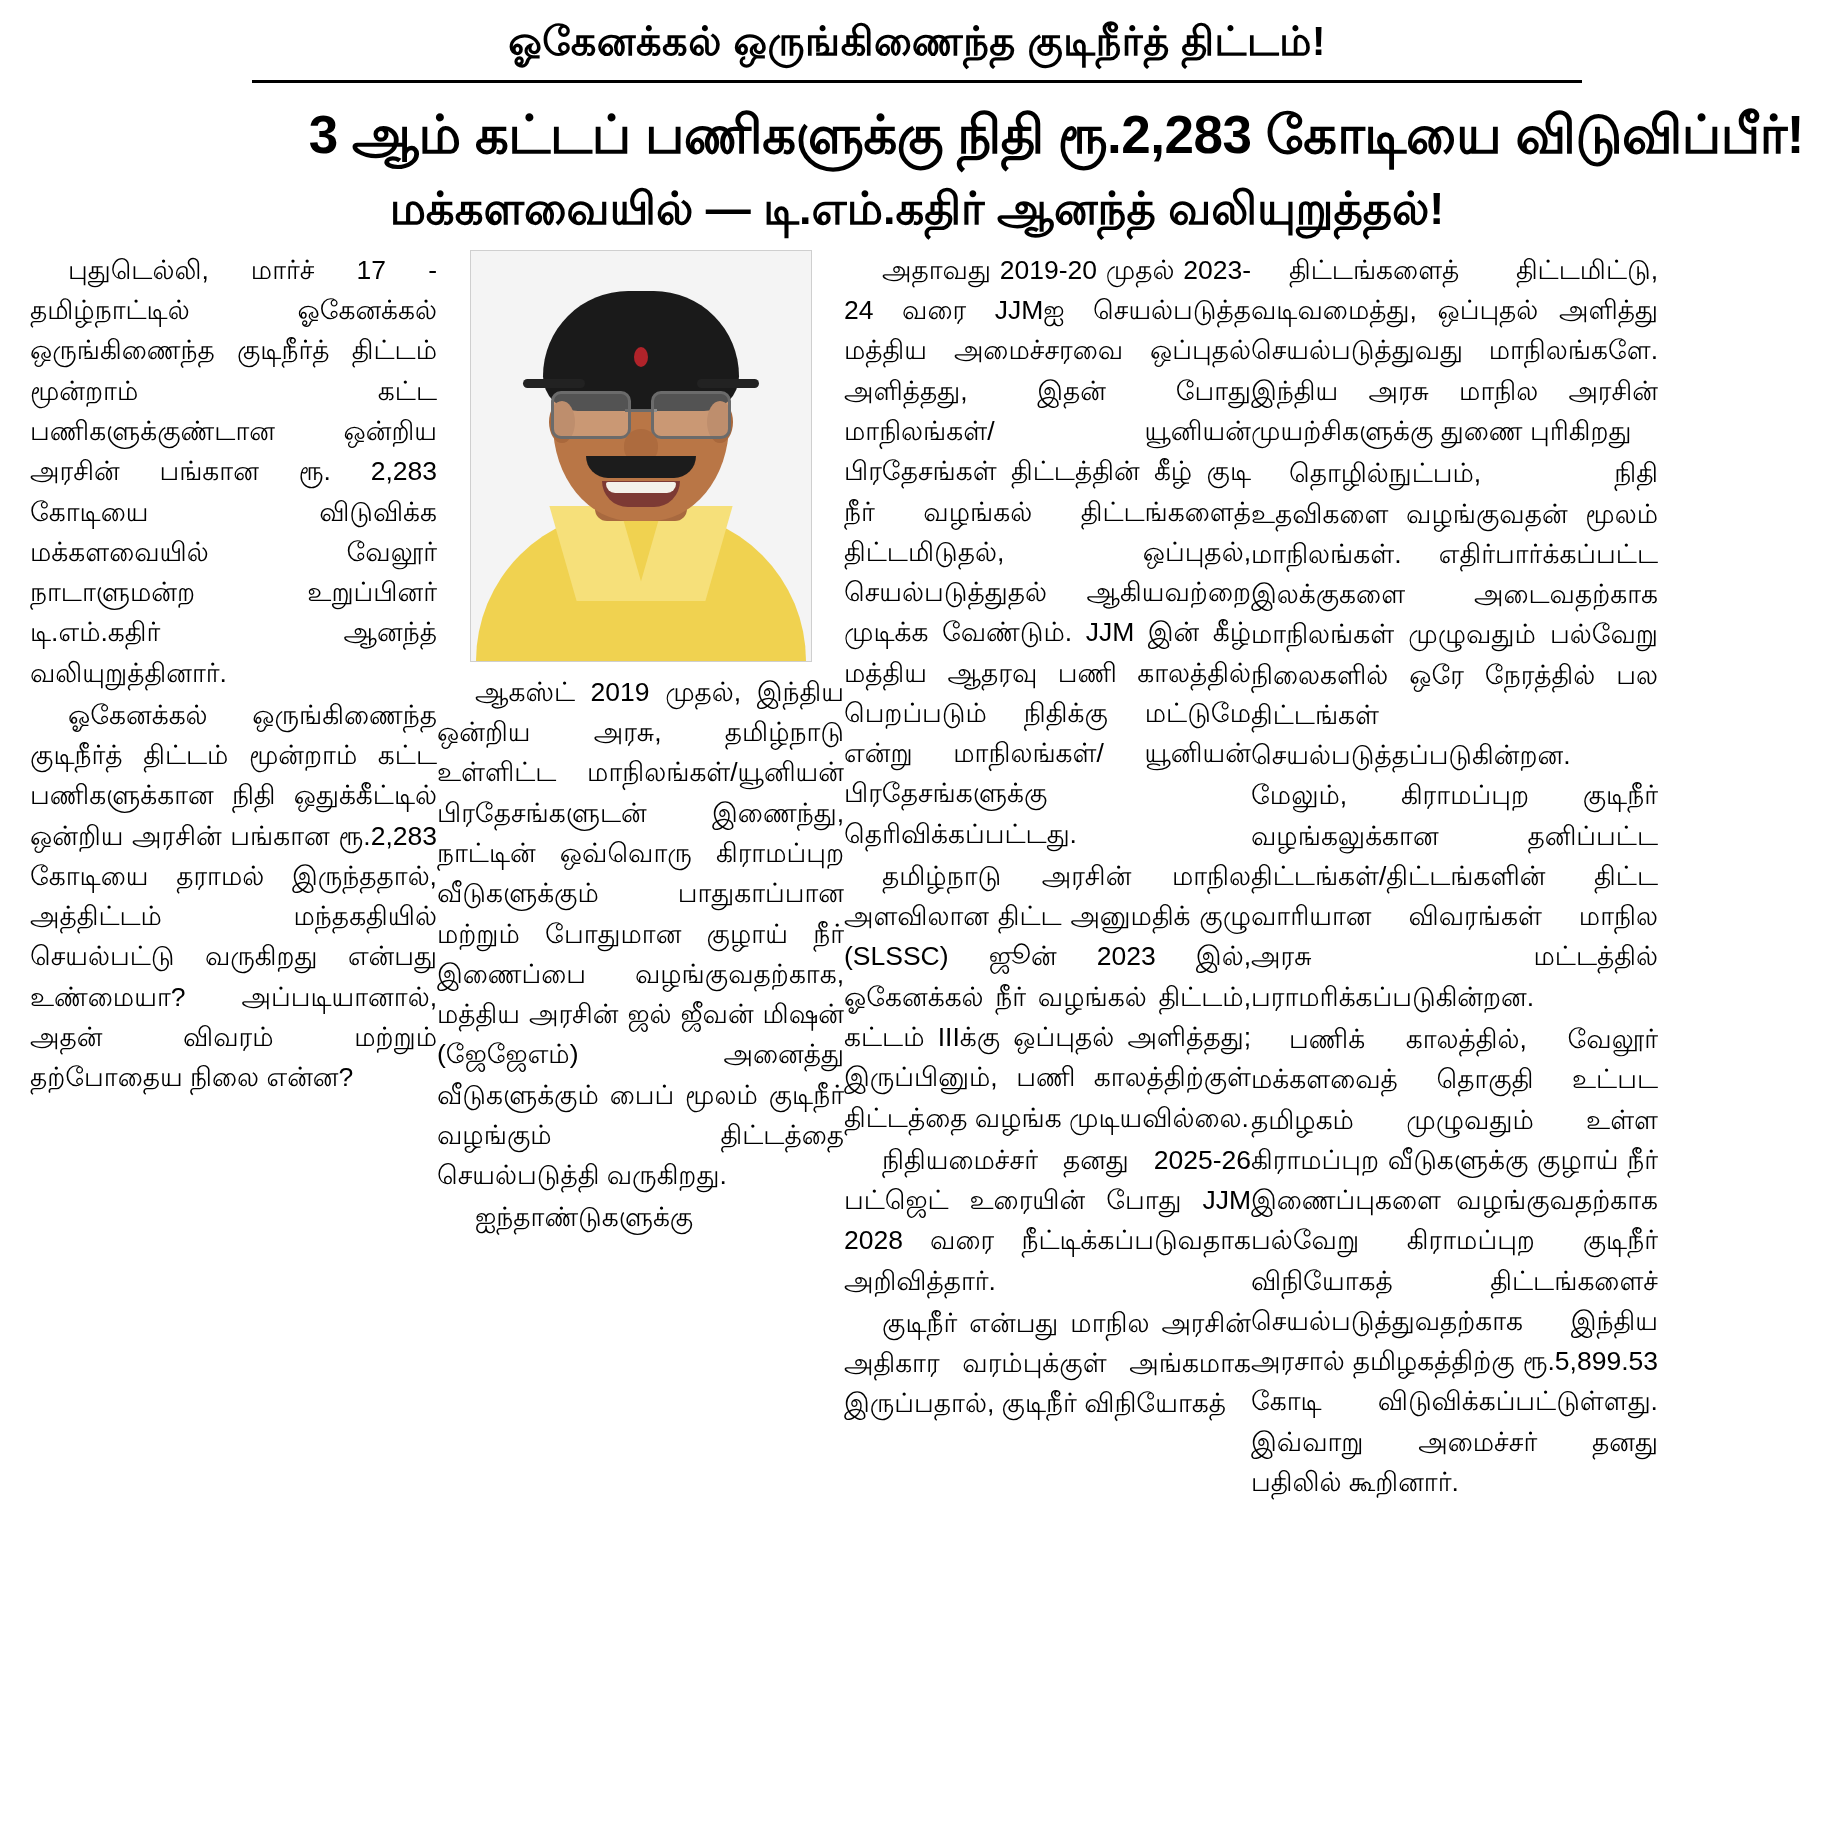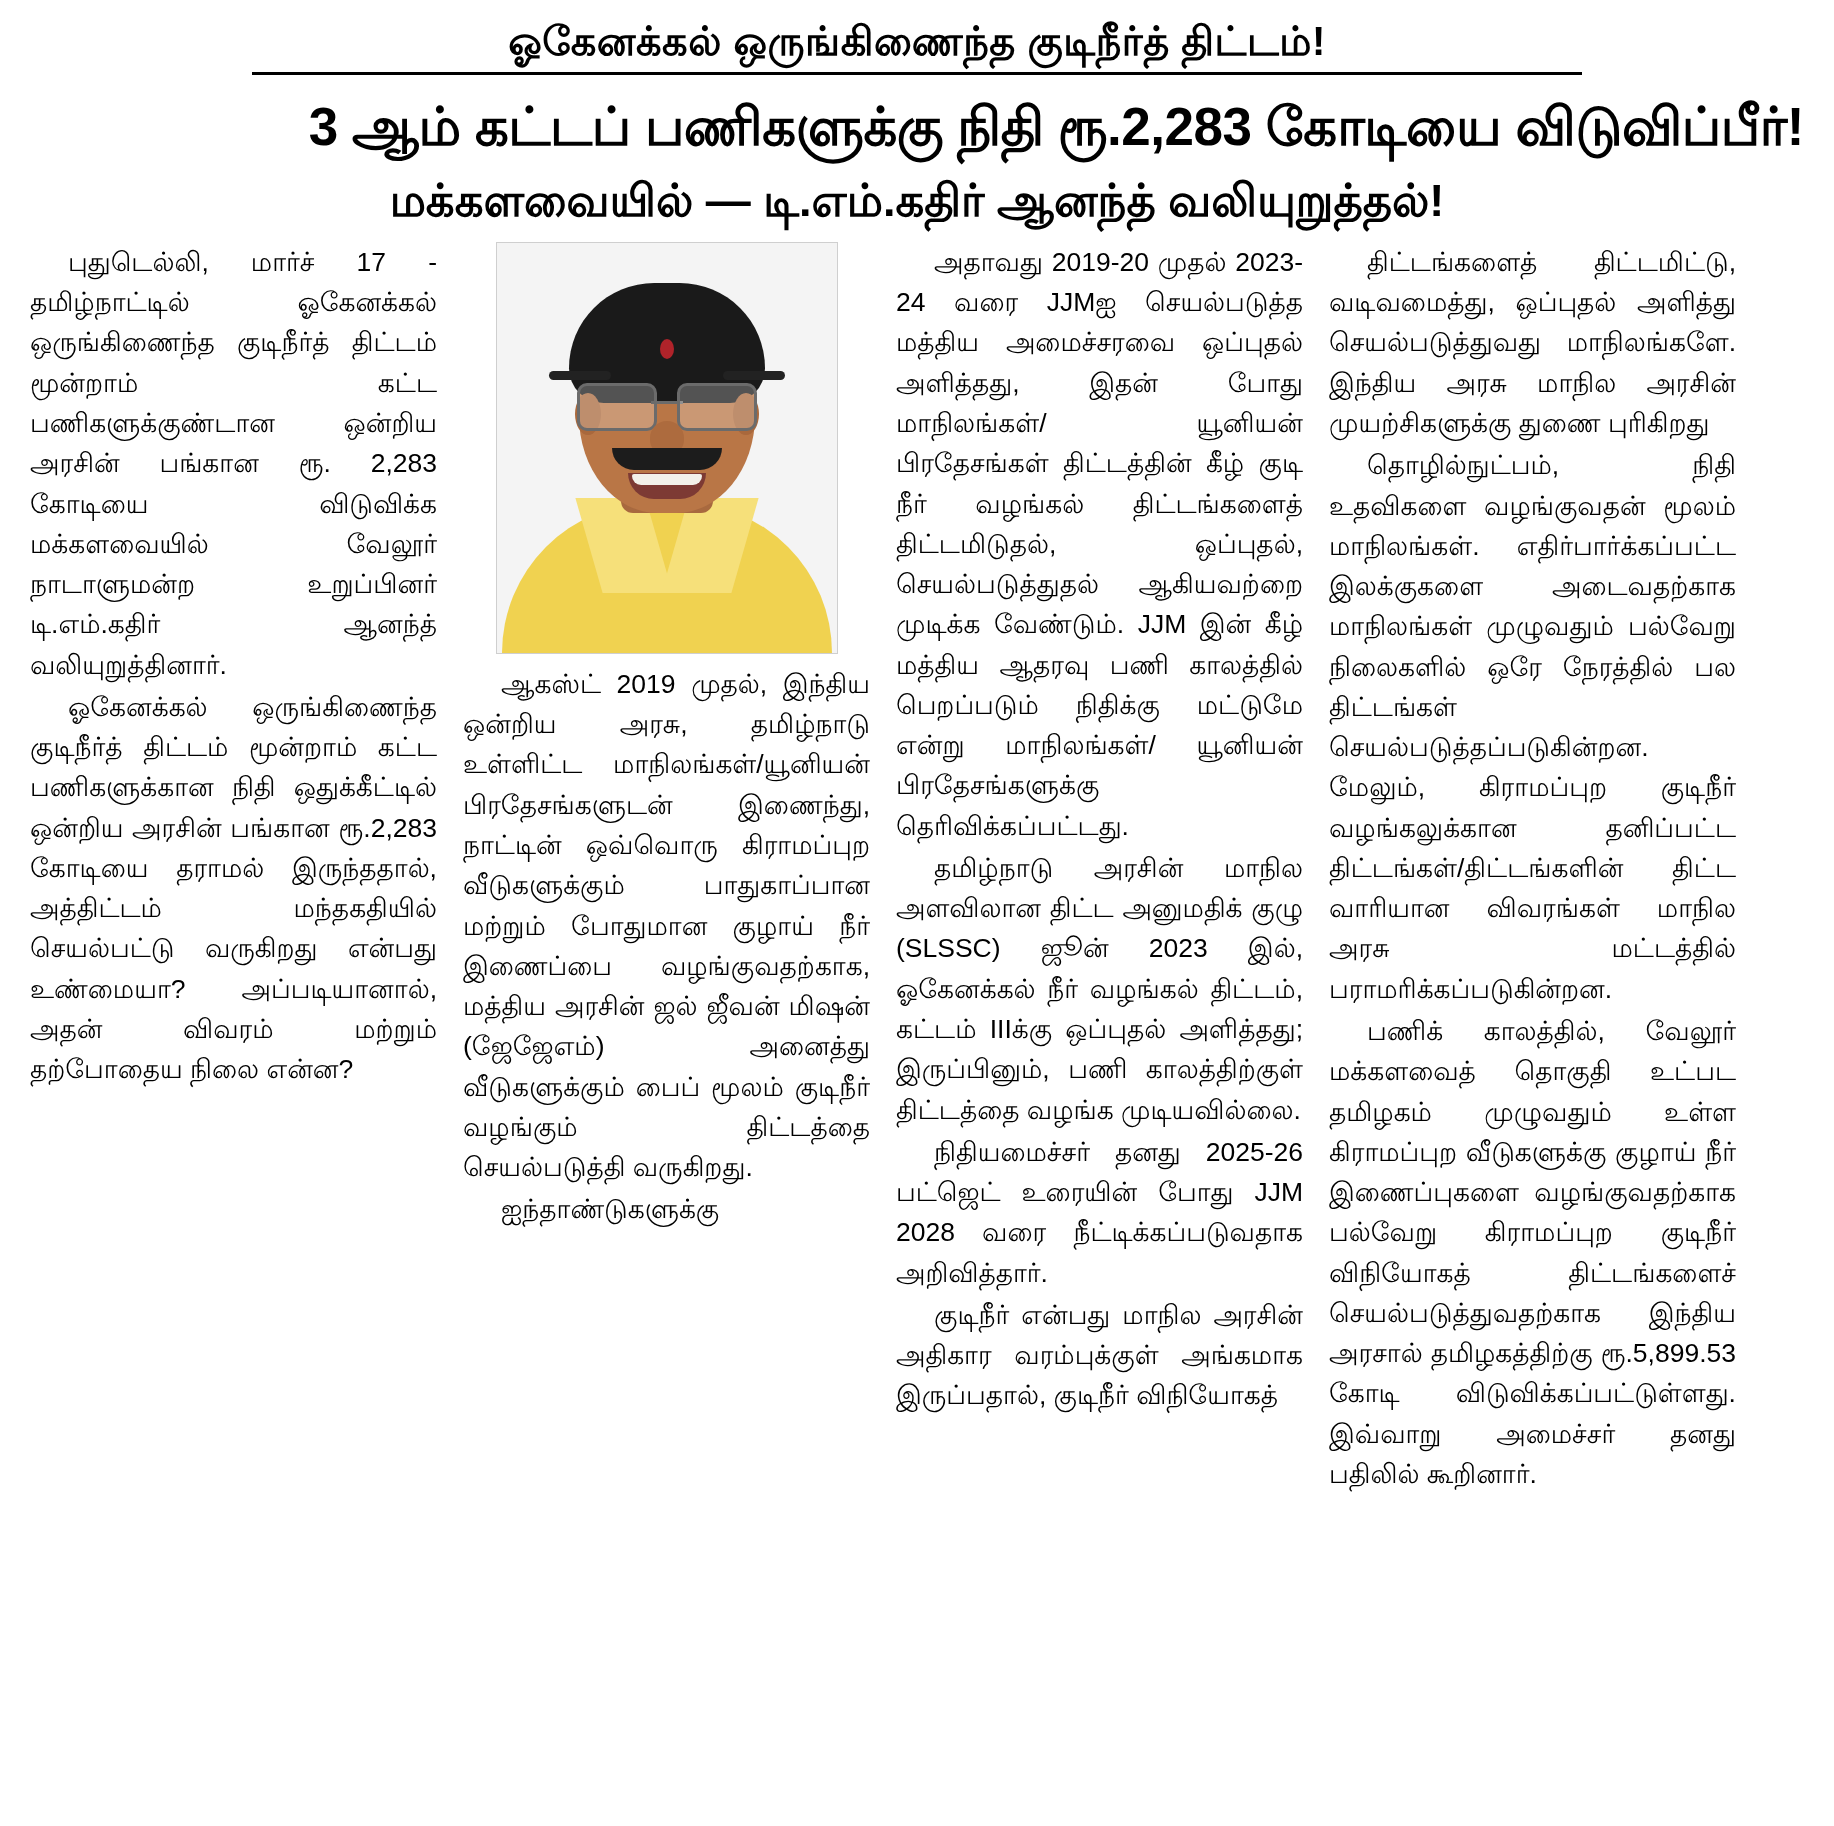--- a/index.html
+++ b/index.html
@@ -21,21 +21,21 @@
     box-sizing: border-box;
     padding: 10px 30px 0 30px;
   }
 
   
   .kicker {
     text-align: center;
     font-size: 40px;
     font-weight: bold;
     letter-spacing: 0.5px;
-    padding-bottom: 6px;
+    padding-bottom: 14px;
     border-bottom: 3px solid #000;
     width: 1330px;
     margin: 6px auto 0 auto;
     line-height: 1.25;
   }
   .headline {
     text-align: right;
     font-size: 53px;
     font-weight: bold;
     margin-top: 22px;
@@ -53,21 +53,20 @@
   }
   .rule-under-subhead {
     width: 100%;
     height: 0px;
     margin-top: 14px;
   }
 
   
   .columns {
     display: flex;
-    gap: 26px;
     margin-top: 2px;
     height: 1470px;
   }
   .col {
     width: 407px;
     position: relative;
   }
   .col p {
     margin: 0 0 0 0;
     font-size: 26.5px;

